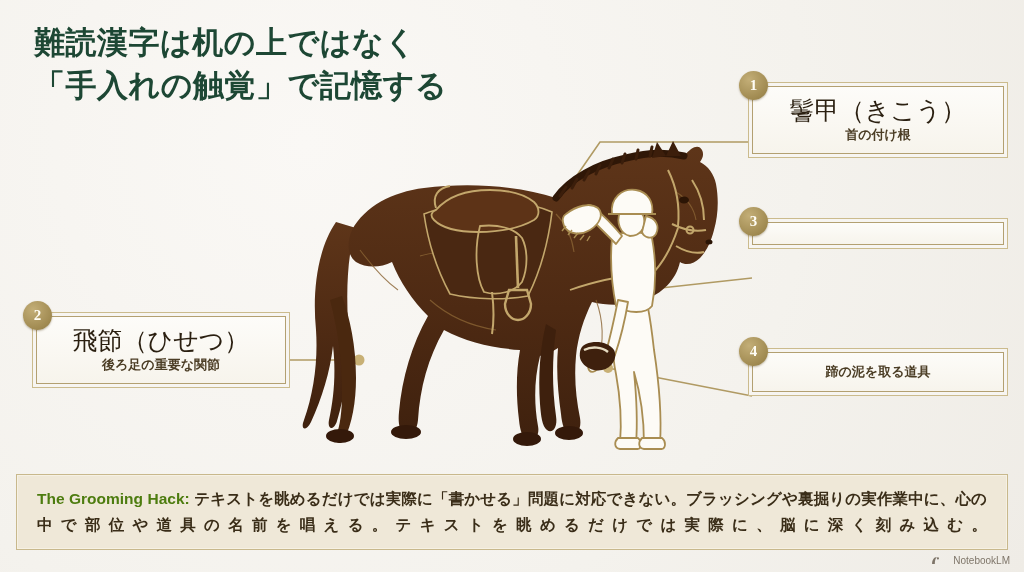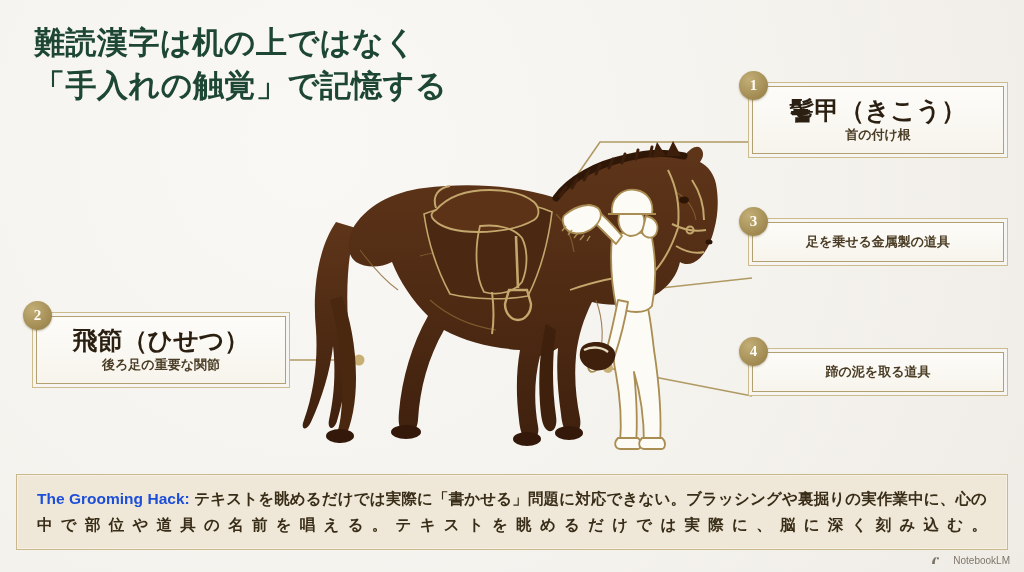--- a/index.html
+++ b/index.html
@@ -37,21 +37,21 @@
   .callout {
     position:absolute;
     background:linear-gradient(180deg,#fdfcf9 0%,#f7f4ec 100%);
     border:1px solid #b3a071;
     box-shadow:0 0 0 3px #f7f5f1, 0 0 0 4px #cbbb8d;
     padding:10px 14px 11px;
     text-align:center;
   }
   .callout .term {
     font-family:"Liberation Serif", serif;
-    font-weight:bold;
+    font-weight:normal;
     color:#2a1f10;
     font-size:25px;
     line-height:1.15;
     white-space:nowrap;
   }
   .callout .desc {
     margin-top:1px;
     font-family:"Liberation Sans", sans-serif;
     font-weight:bold;
     color:#4b3d25;
@@ -90,21 +90,21 @@
   }
   .banner p {
     font-family:"Liberation Sans", sans-serif;
     font-weight:bold;
     font-size:15.5px;
     line-height:1.65;
     color:#3a2d18;
     text-align:justify;
     text-align-last:justify;
   }
-  .banner .hack { color:#1d4ed8; }
+  .banner .hack { color:#4d7c0f; }
   
   .watermark {
     position:absolute;
     right:14px; bottom:6px;
     display:flex; align-items:center; gap:12px;
     color:#6b6154;
     font-size:10px;
     font-family:"Liberation Sans", sans-serif;
     opacity:.85;
   }
@@ -294,21 +294,20 @@
   </div>
 
   <div class="callout" id="c2">
     <div class="badge">2</div>
     <div class="term">飛節（ひせつ）</div>
     <div class="desc">後ろ足の重要な関節</div>
   </div>
 
   <div class="callout" id="c3">
     <div class="badge">3</div>
-    <div class="desc">足を乗せる金属製の道具</div>
   </div>
 
   <div class="callout" id="c4">
     <div class="badge">4</div>
     <div class="desc">蹄の泥を取る道具</div>
   </div>
 
   <div class="banner">
     <p><span class="hack">The Grooming Hack:</span><span> テキストを眺めるだけでは実際に「書かせる」問題に対応できない。ブラッシングや裏掘りの実作業中に、心の中で部位や道具の名前を唱える。テキストを眺めるだけでは実際に、脳に深く刻み込む。</span></p>
   </div>

